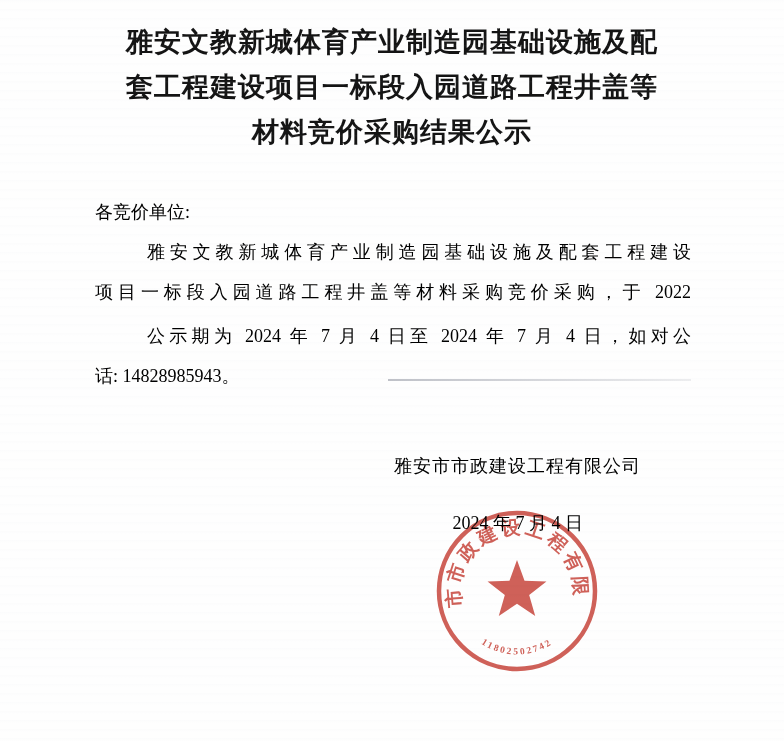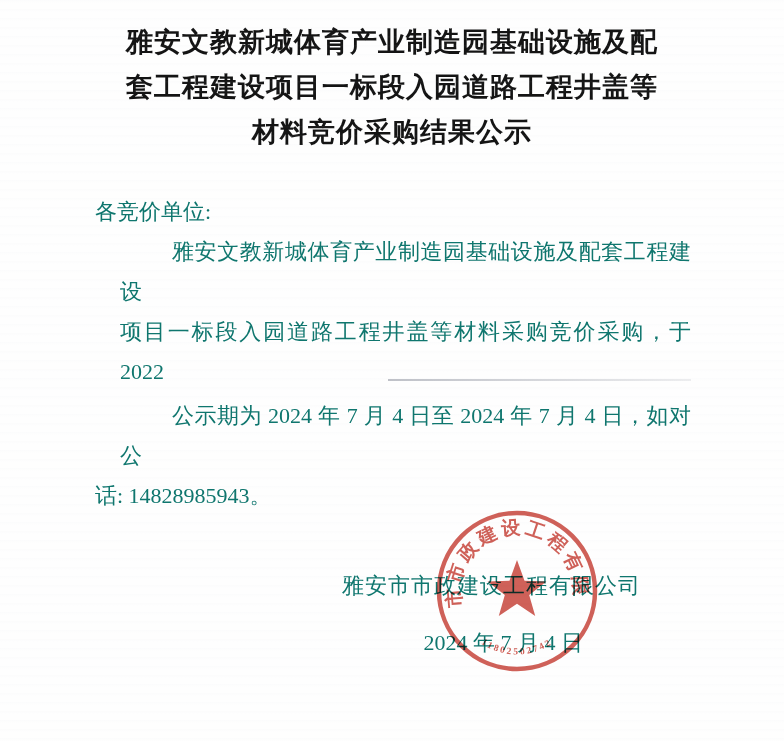--- a/index.html
+++ b/index.html
@@ -34,30 +34,29 @@
     font-size: 27px;
     line-height: 45px;
     letter-spacing: 1px;
     color: #141414;
   }
 
   .content {
     position: absolute;
     left: 95px; top: 192px;
     width: 596px;
-    font-size: 22px;
+    font-size: 18px;
     line-height: 40px;
-    color: #0f766e;
+    color: #000000;
   }
   .line { min-height: 40px; }
   .just {
     text-align: justify;
     text-align-last: justify;
     text-justify: inter-character;
-    margin-left: 25px;
   }
   .indent { text-indent: 52px; }
   .para-2 { margin-top: 4px; font-family: Liberation Serif, serif; }
 
   .signature-line {
     margin-top: 50px;
     text-align: right;
     padding-right: 50px;
     letter-spacing: 1px;
   }

